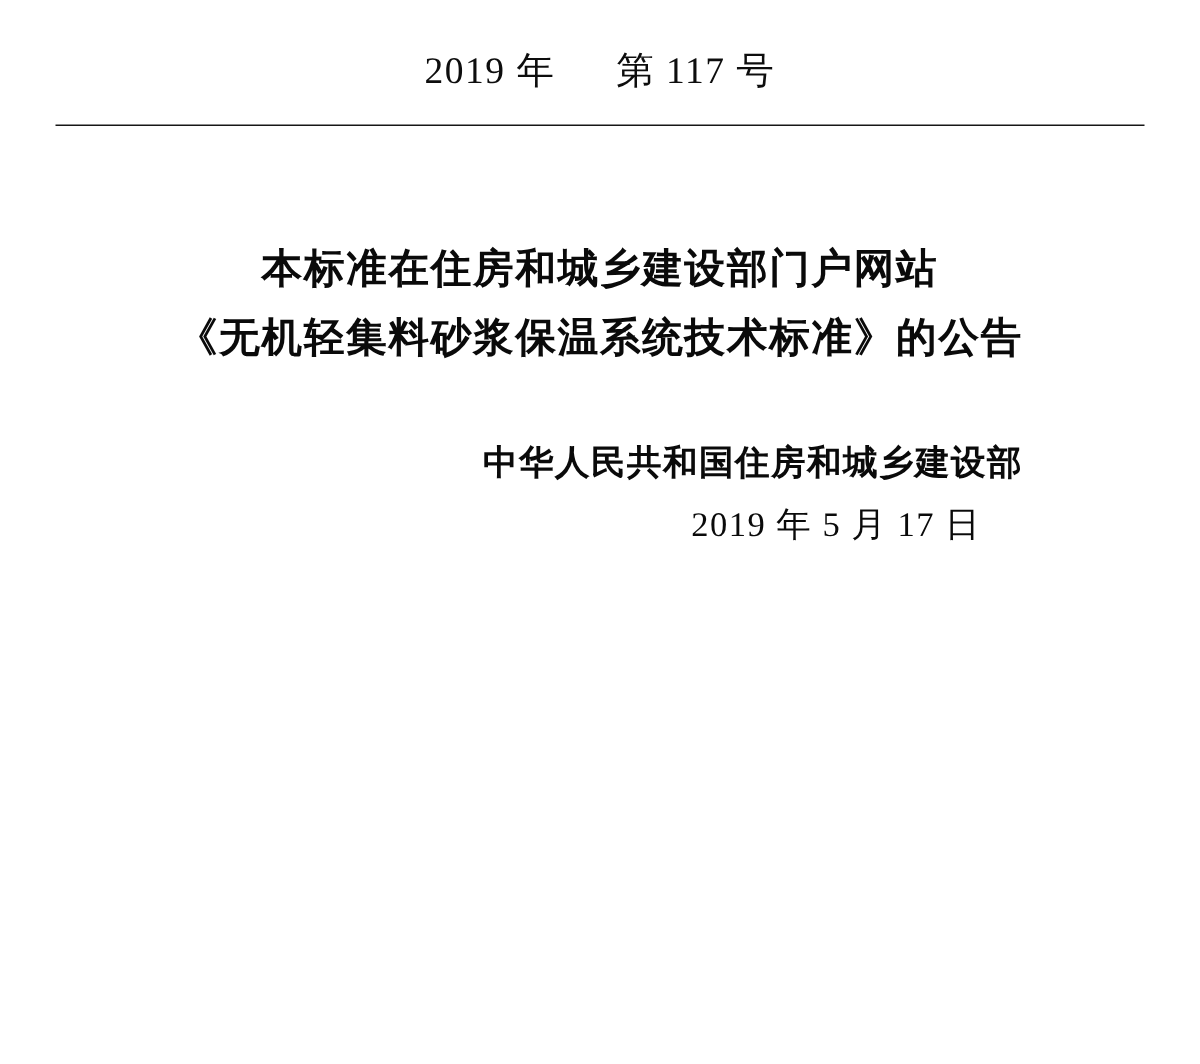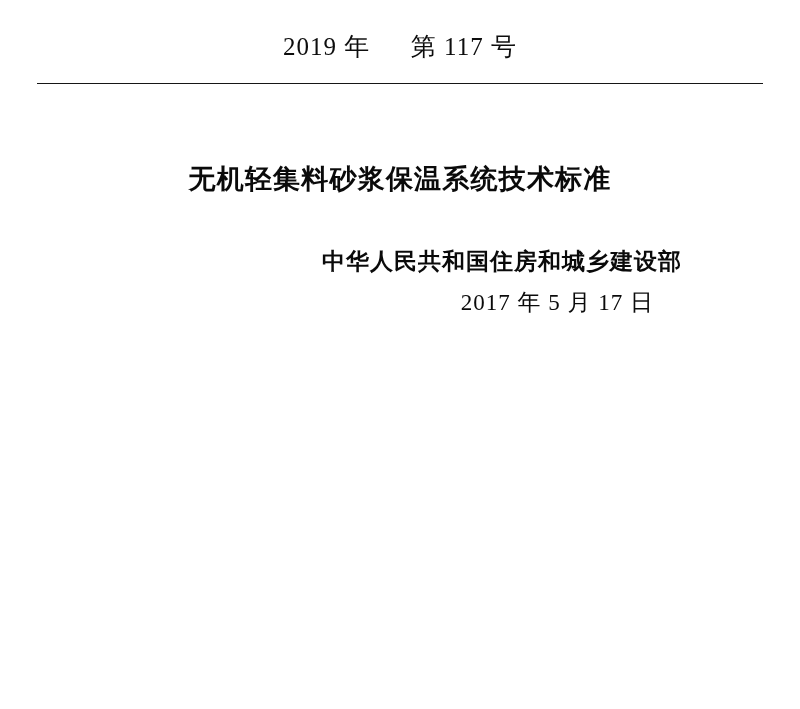--- a/index.html
+++ b/index.html
@@ -91,22 +91,23 @@
 
   <div class="header-number">
     <span class="nowrap">2019 年</span>
     <span class="gap"></span>
     <span class="nowrap">第 117 号</span>
   </div>
 
   <div class="rule"></div>
 
   <div class="title-block">
-    <div>无机轻集料砂浆保温系统技术标准</div>
+    <div>本标准在住房和城乡建设部门户网站</div>
+    <div>《无机轻集料砂浆保温系统技术标准》的公告</div>
   </div>
 
 
   <div class="signature">
     <div class="sign-org">中华人民共和国住房和城乡建设部</div>
-    <div class="sign-date">2017 年 5 月 17 日</div>
+    <div class="sign-date">2019 年 5 月 17 日</div>
   </div>
 
 </div>
 
 </body></html>

